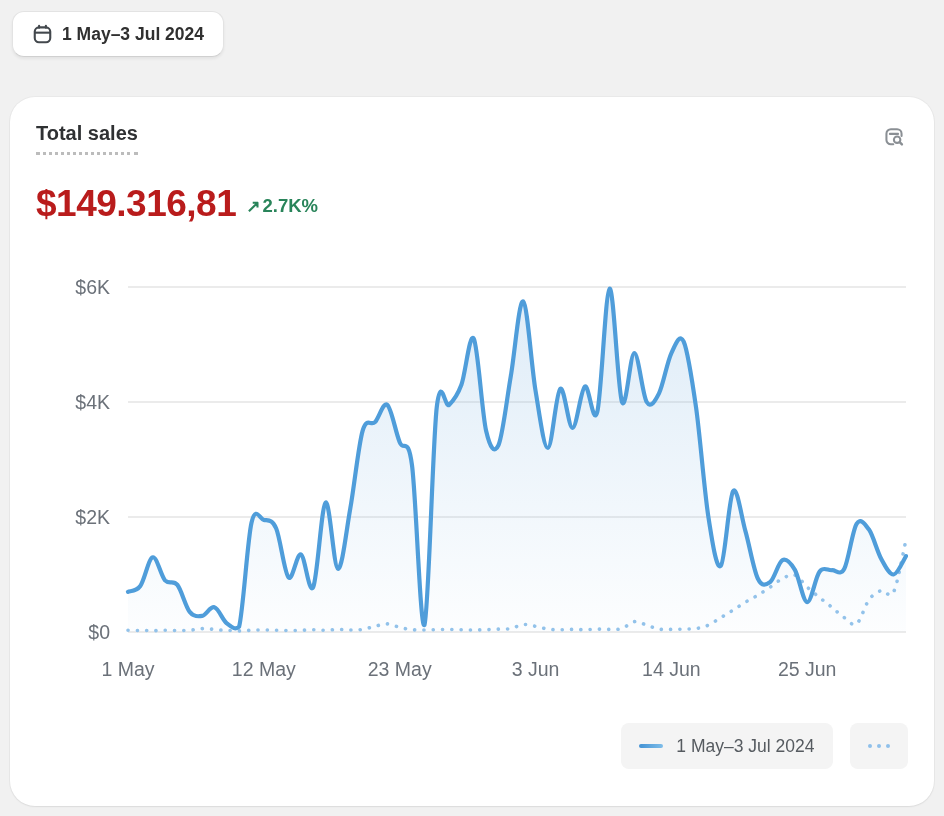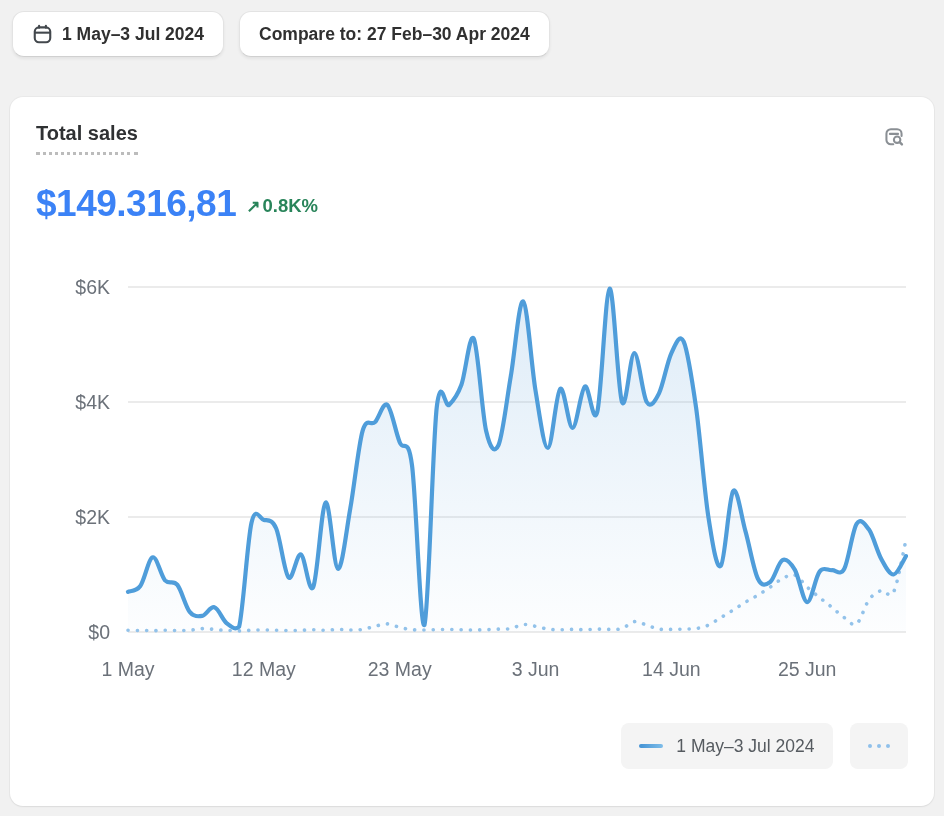--- a/index.html
+++ b/index.html
@@ -21,35 +21,35 @@
     box-shadow:0 2px 3px rgba(0,0,0,0.06);
     font-family:inherit; font-size:17.5px; font-weight:700; color:#303030;
     cursor:pointer; white-space:nowrap;
   }
   .pill-btn svg { flex:0 0 auto; }
   
   .card {
     margin:40px 10px 0 10px;
     height:709px; box-sizing:border-box;
     background:#ffffff;
-    border-radius:13px;
+    border-radius:25px;
     box-shadow:0 1px 2px rgba(0,0,0,0.06), 0 0 0 1px rgba(0,0,0,0.03);
     padding:24px 26px 0 26px;
   }
   .card-header { display:flex; justify-content:space-between; align-items:flex-start; height:34px; margin-bottom:26px; }
   .card-title {
     margin:0; font-size:20px; font-weight:700; color:#2f3133; line-height:1.2;
     border-bottom:3px dotted #bcbcbc; padding-bottom:7px; cursor:default;
   }
   .explore-btn {
     background:none; border:none; padding:2px; margin-top:2px; cursor:pointer; line-height:0;
     border-radius:6px;
   }
   .value-row { display:flex; align-items:center; gap:10px; height:46px; margin-bottom:24px; }
-  .big-value { font-size:37px; font-weight:700; color:#3b82f6; letter-spacing:-0.5px; }
+  .big-value { font-size:37px; font-weight:700; color:#b91c1c; letter-spacing:-0.5px; }
   .change { display:flex; align-items:center; gap:2px; font-size:18.5px; font-weight:700; margin-top:4px; }
   .trend-glyph { font-size:17px; font-weight:700; }
   
   .chart-wrap { width:872px; height:440px; }
   svg text { font-family:"Liberation Sans", sans-serif; }
   
   .legend { display:flex; justify-content:flex-end; gap:17px; margin-top:32px; }
   .legend-pill {
     display:flex; align-items:center; gap:13px;
     background:#f4f4f4; border-radius:8px;
@@ -69,23 +69,20 @@
     <span style="line-height:0;">
       <svg width="21" height="21" viewBox="0 0 16 16" fill="none" stroke="#43484d" stroke-width="1.6">
         <line x1="5.4" y1="1.3" x2="5.4" y2="2.8" stroke-linecap="round"></line>
         <line x1="10.6" y1="1.3" x2="10.6" y2="2.8" stroke-linecap="round"></line>
         <rect x="2.1" y="2.6" width="11.8" height="11.3" rx="3.2"></rect>
         <line x1="2.1" y1="6.6" x2="13.9" y2="6.6"></line>
       </svg>
     </span>
     <span>1 May–3 Jul 2024</span>
   </button>
-  <button class="pill-btn">
-    <span>Compare to: 27 Feb–30 Apr 2024</span>
-  </button>
 </div>
 
 <div class="card">
   <div class="card-header">
     <h2 class="card-title">Total sales</h2>
     <button class="explore-btn">
       <span>
         <svg width="24" height="24" viewBox="0 0 20 20" fill="none" stroke="#8a8f94" stroke-width="1.7">
           <path d="M16.3 9.2 V7.2 a3.7 3.7 0 0 0 -3.7-3.7 h-5.2 a3.7 3.7 0 0 0 -3.7 3.7 v5.2 a3.7 3.7 0 0 0 3.7 3.7 h2.0" stroke-linecap="round"></path>
           <line x1="6.6" y1="7.4" x2="13.4" y2="7.4" stroke-linecap="round"></line>
@@ -93,21 +90,21 @@
           <line x1="14.7" y1="14.3" x2="16.6" y2="16.2" stroke-linecap="round" stroke-width="2"></line>
         </svg>
       </span>
     </button>
   </div>
 
   <div class="value-row">
     <span class="big-value">$149.316,81</span>
     <span class="change" id="change-badge" style="color: rgb(41, 132, 90);">
       <span class="trend-glyph">↗</span>
-      <span>0.8K%</span>
+      <span>2.7K%</span>
     </span>
   </div>
 
   <div class="chart-wrap">
     <svg id="sales-chart" width="872" height="440" viewBox="0 0 872 440">
         <defs>
           <linearGradient id="areaGrad" x1="0" y1="0" x2="0" y2="1">
             <stop offset="0%" stop-color="#7fb5e2" stop-opacity="0.26"></stop>
             <stop offset="100%" stop-color="#7fb5e2" stop-opacity="0.02"></stop>
           </linearGradient>

